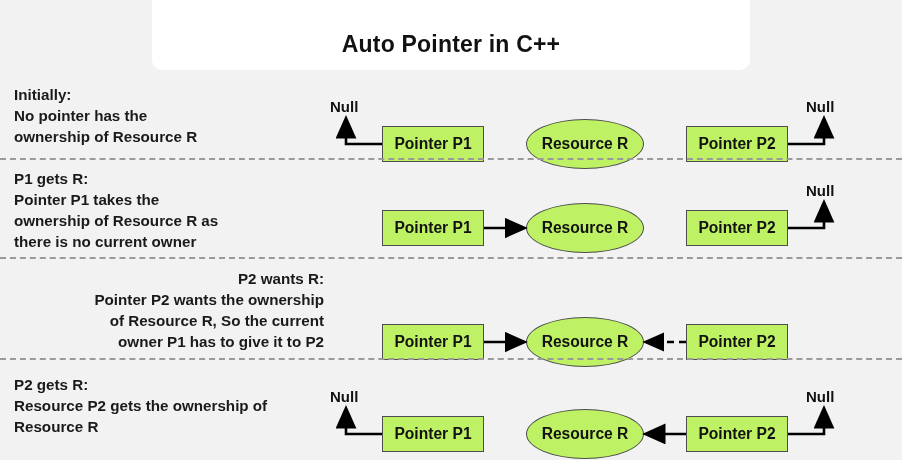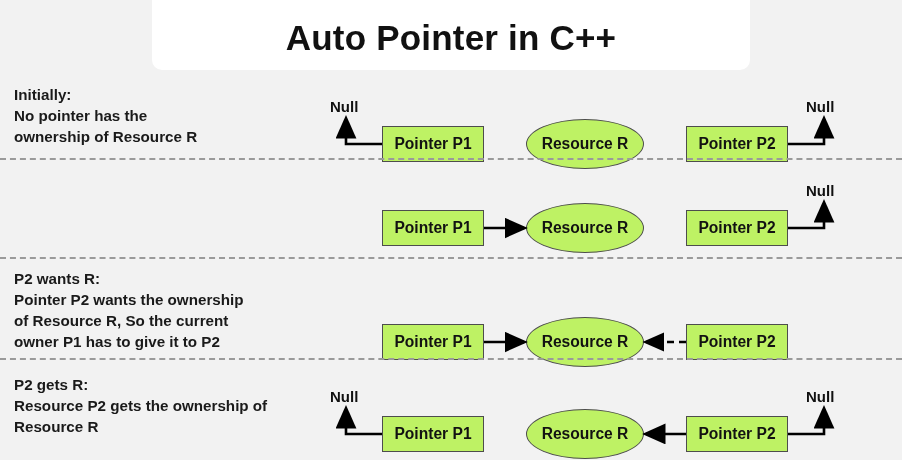--- a/index.html
+++ b/index.html
@@ -24,21 +24,21 @@
     height: 82px;
     background: #ffffff;
     border-radius: 10px;
     display: flex;
     align-items: flex-end;
     justify-content: center;
     box-sizing: border-box;
     padding-bottom: 12px;
   }
   #title-text {
-    font-size: 35px;
+    font-size: 23px;
     font-weight: bold;
     color: #111111;
     letter-spacing: 0.2px;
     font-family: "Liberation Sans", sans-serif;
   }
 
   
   .row {
     position: absolute;
     left: 0;
@@ -145,20 +145,24 @@
       </defs>
       <path d="M58,44 L22,44 L22,19" stroke="#000000" stroke-width="2.6" fill="none" marker-end="url(#ah0a)"></path>
       <path d="M464,44 L500,44 L500,19" stroke="#000000" stroke-width="2.6" fill="none" marker-end="url(#ah0b)"></path>
     </svg>
   </div>
 </div>
 
 <div class="separator" style="top:158px;"></div>
 
 <div class="row" id="row-1" style="top:168px;height:86px;">
+  <div class="row-text">P1 gets R:
+Pointer P1 takes the
+ownership of Resource R as
+there is no current owner</div>
   <div class="row-diagram">
     <div class="null-label" style="left:482px;top:-2px;">Null</div>
     <div class="node box" style="left:58px;top:26px;">Pointer P1</div>
     <div class="node ellipse" style="left:202px;top:19px;">Resource R</div>
     <div class="node box" style="left:362px;top:26px;">Pointer P2</div>
     <svg class="connectors" viewBox="0 0 578 86" preserveAspectRatio="none">
       <defs>
         <marker id="ah1a" markerWidth="9" markerHeight="9" refX="7.5" refY="4" orient="auto" markerUnits="strokeWidth">
           <path d="M0,0 L9,4 L0,8 z" fill="#000000"></path>
         </marker>
@@ -167,21 +171,21 @@
         </marker>
       </defs>
       <path d="M160,44 L200,44" stroke="#000000" stroke-width="2.6" fill="none" marker-end="url(#ah1a)"></path>
       <path d="M464,44 L500,44 L500,19" stroke="#000000" stroke-width="2.6" fill="none" marker-end="url(#ah1b)"></path>
     </svg>
   </div>
 </div>
 
 <div class="separator" style="top:257px;"></div>
 
-<div class="row" id="row-2" style="top:268px;height:86px;">
+<div class="row" id="row-2" style="top:268px;height:86px;text-align:right;">
   <div class="row-text">P2 wants R:
 Pointer P2 wants the ownership
 of Resource R, So the current
 owner P1 has to give it to P2</div>
   <div class="row-diagram">
     <div class="node box" style="left:58px;top:40px;">Pointer P1</div>
     <div class="node ellipse" style="left:202px;top:33px;">Resource R</div>
     <div class="node box" style="left:362px;top:40px;">Pointer P2</div>
     <svg class="connectors" viewBox="0 0 578 86" preserveAspectRatio="none">
       <defs>

